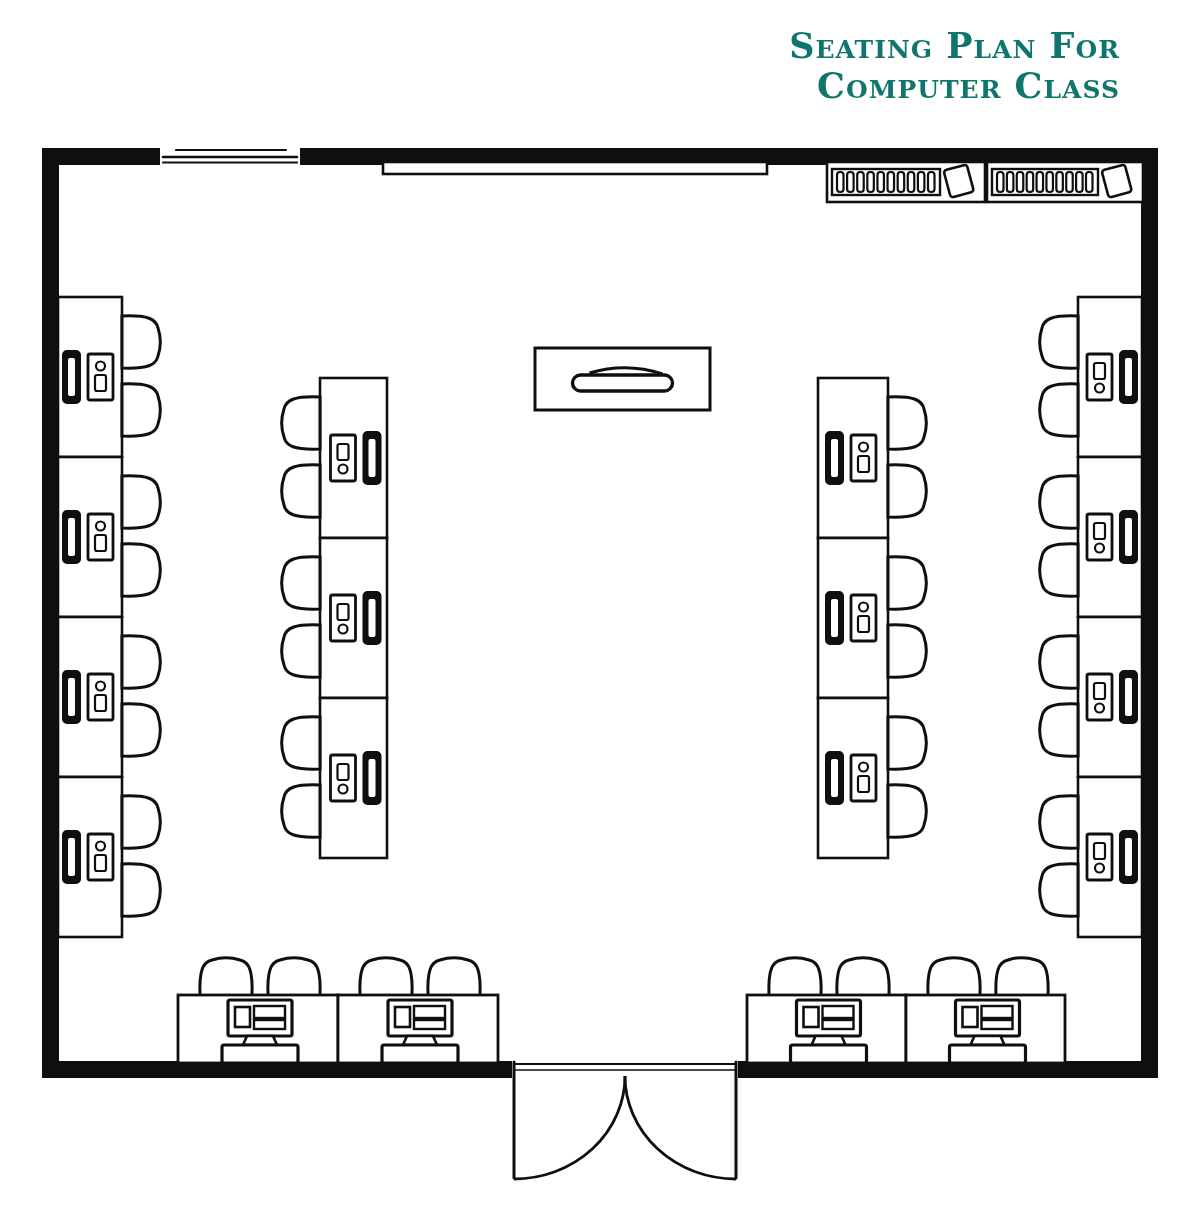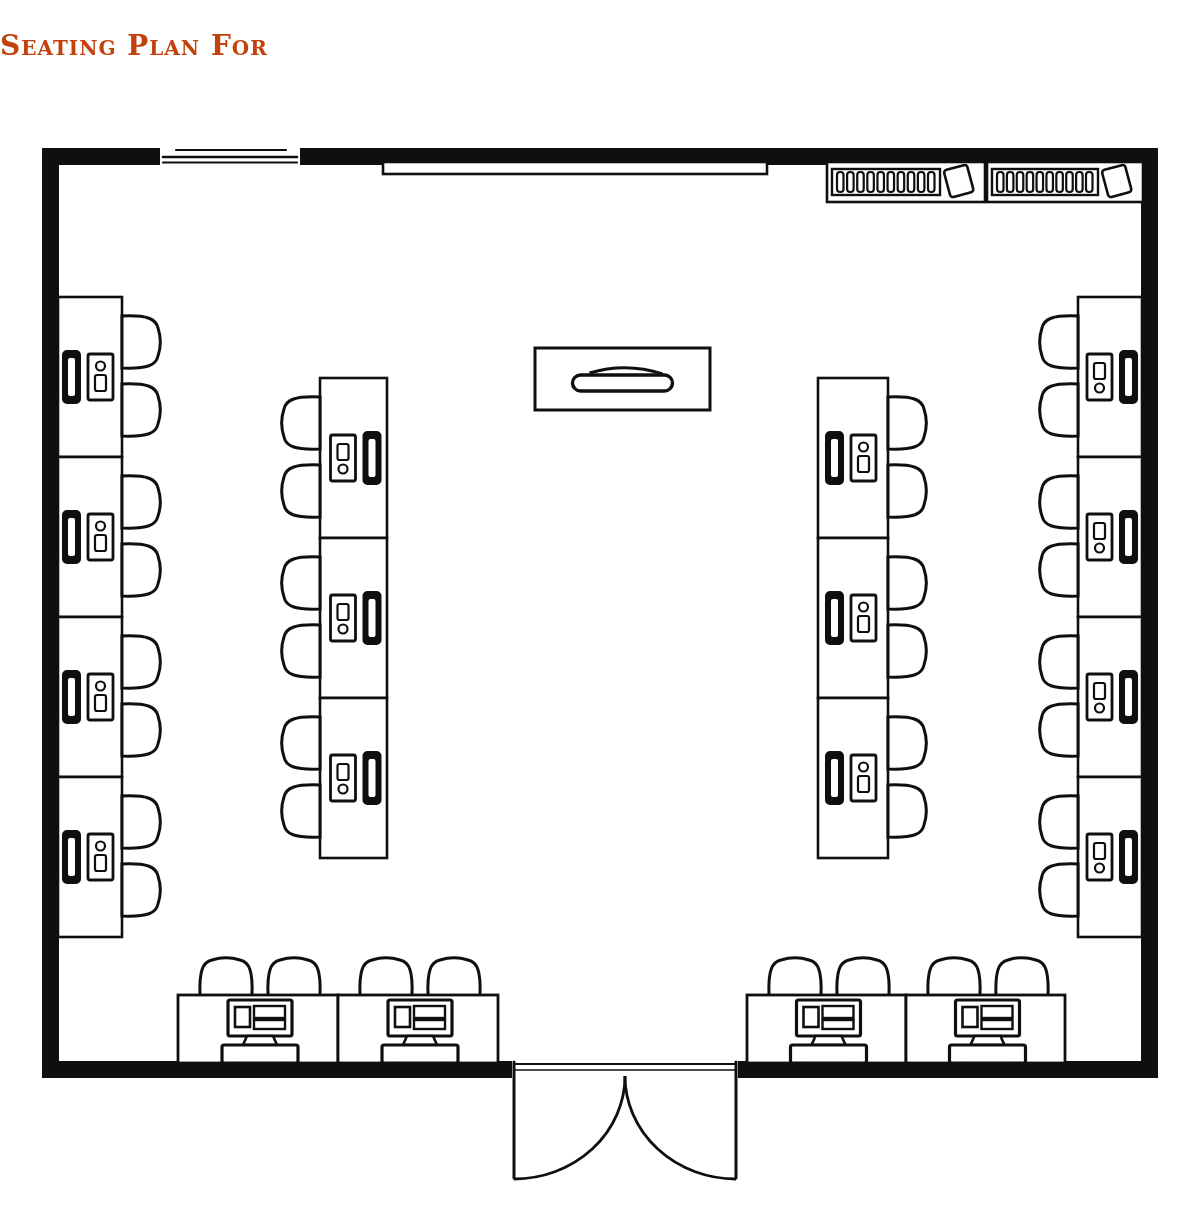--- a/index.html
+++ b/index.html
@@ -10,38 +10,39 @@
     background: #ffffff;
     overflow: hidden;
     font-family: "DejaVu Serif", serif;
   }
   .title {
     position: absolute;
     top: 26px;
     left: 0;
     width: 1120px;
     margin: 0;
-    text-align: left;
+    text-align: right;
     font-family: "DejaVu Serif", "Liberation Serif", serif;
     font-variant: small-caps;
     font-weight: 700;
-    font-size: 28px;
+    font-size: 35px;
     line-height: 40px;
     letter-spacing: 1px;
-    color: #c2410c;
+    color: #0f766e;
   }
   .title span { display: block; }
   svg { position: absolute; top: 0; left: 0; }
 </style>
 </head>
 <body>
 
 <div class="page">
   <h1 class="title">
     <span>Seating Plan For</span>
+    <span>Computer Class</span>
   </h1>
   <svg id="plan-svg" viewBox="0 0 1200 1217" width="1200" height="1217">
       <rect x="50.5" y="156.5" width="1099" height="913" fill="none" stroke="#0f0f0f" stroke-width="17" stroke-linejoin="miter"></rect>
       <rect x="160" y="143" width="140" height="27" fill="#ffffff"></rect>
       <line x1="176" y1="150" x2="286" y2="150" stroke="#0f0f0f" stroke-width="2.2" stroke-linecap="round"></line>
       <line x1="163" y1="157" x2="297" y2="157" stroke="#0f0f0f" stroke-width="2.6" stroke-linecap="round"></line>
       <line x1="163" y1="162.5" x2="297" y2="162.5" stroke="#0f0f0f" stroke-width="2.2" stroke-linecap="round"></line>
       <rect x="383" y="162" width="384" height="12" fill="#ffffff" stroke="#0f0f0f" stroke-width="2.6"></rect>
       <g>
         <rect x="827" y="162" width="158" height="40" fill="#ffffff" stroke="#0f0f0f" stroke-width="2.6"></rect>

